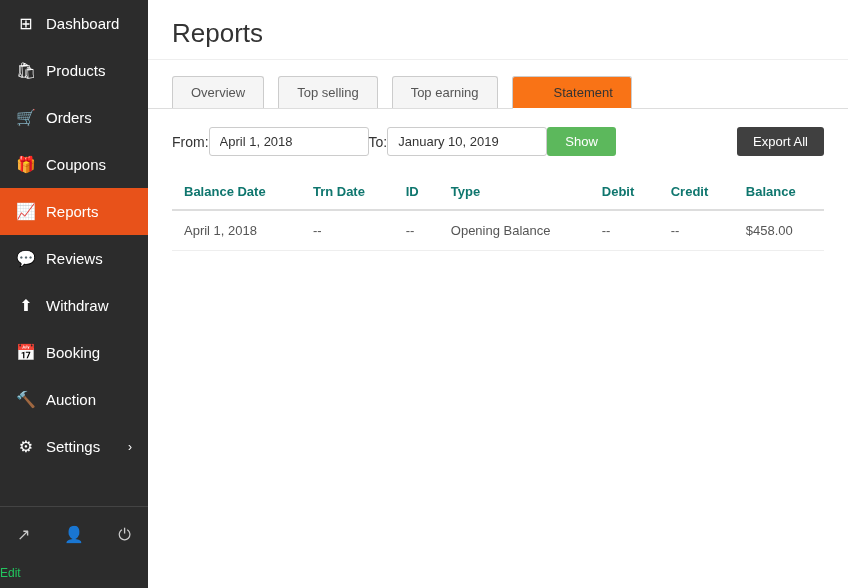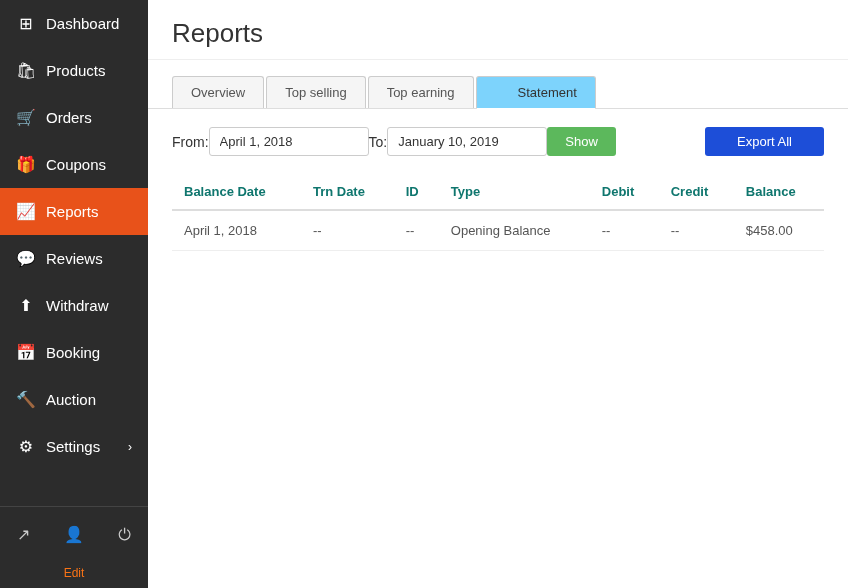--- a/index.html
+++ b/index.html
@@ -37,23 +37,23 @@
       justify-content: space-around;
       padding: 12px 0;
     }
     .sidebar-bottom-item {
       color: #ccc;
       cursor: pointer;
       font-size: 16px;
       padding: 6px 10px;
     }
     .sidebar-edit {
-      color: #f97316;
+      color: #22c55e;
       font-size: 12px;
-      text-align: center;
+      text-align: left;
       padding: 4px 0 8px;
     }
 
     
     .main {
       flex: 1;
       display: flex;
       flex-direction: column;
       background: #fff;
       overflow: auto;
@@ -65,36 +65,36 @@
     }
     .page-title {
       font-size: 26px;
       font-weight: 400;
       color: #333;
     }
 
     
     .tabs {
       display: flex;
-      gap: 2px;
+      gap: 14px;
       padding: 16px 24px 0;
       border-bottom: 1px solid #ddd;
     }
     .tab {
       padding: 8px 18px;
       border: 1px solid #ccc;
       border-bottom: none;
       background: #f5f5f5;
       color: #555;
       cursor: pointer;
       font-size: 13px;
       border-radius: 3px 3px 0 0;
     }
     .tab.active {
-      background: #7dd3fc;
+      background: #f97316;
       color: #333;
       border-color: #ccc;
       border-bottom: 1px solid #fff;
       margin-bottom: -1px;
       z-index: 1;
       padding-left: 41px;
     }
 
     
     .filters {
@@ -119,25 +119,25 @@
       background: #5cb85c;
       color: #fff;
       border: none;
       border-radius: 3px;
       padding: 7px 18px;
       cursor: pointer;
       font-size: 13px;
     }
     .btn-export {
       margin-left: auto;
-      background: #1d4ed8;
+      background: #404040;
       color: #fff;
       border: none;
       border-radius: 3px;
-      padding: 7px 32px;
+      padding: 7px 16px;
       cursor: pointer;
       font-size: 13px;
     }
 
     
     .table-container {
       padding: 0 24px;
     }
     table {
       width: 100%;

